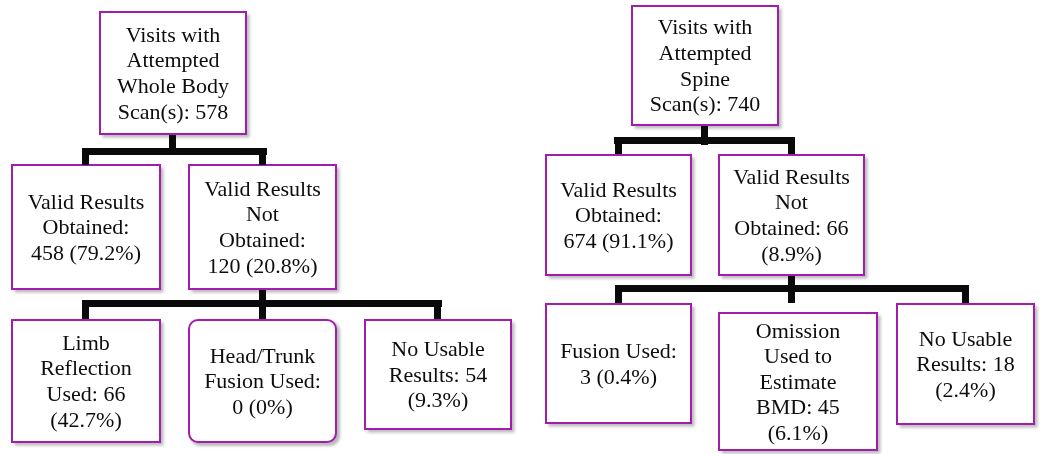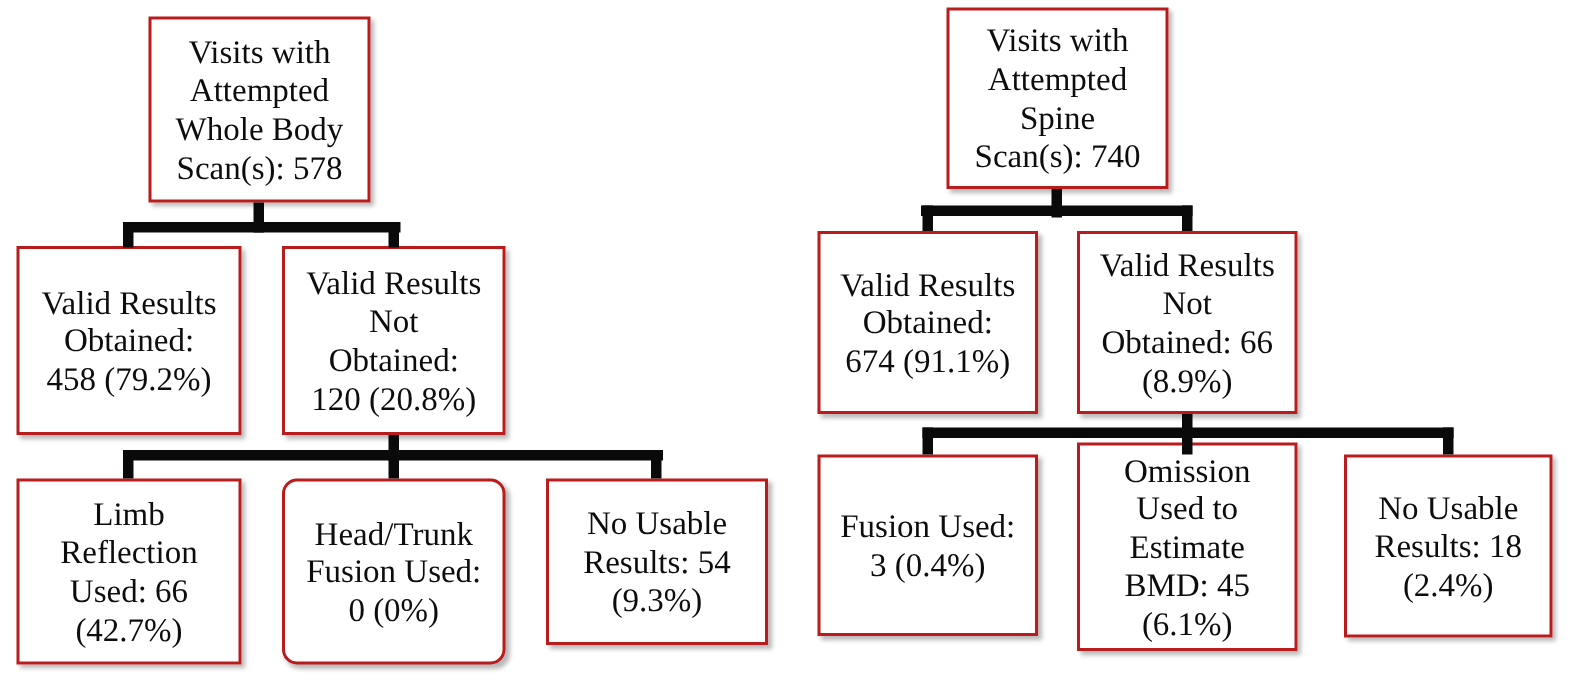--- a/index.html
+++ b/index.html
@@ -7,21 +7,21 @@
     position:relative;
     width:1050px;height:454px;
     background:#ffffff;
     font-family:"Liberation Serif","DejaVu Serif",serif;
     overflow:hidden;
   }
   .node{
     position:absolute;
     box-sizing:border-box;
     background:#ffffff;
-    border:2px solid #b91c1c;
+    border:2px solid #a21caf;
     box-shadow:2.5px 2.5px 3px rgba(0,0,0,0.28);
     display:flex;
     align-items:center;
     justify-content:center;
     text-align:center;
     white-space:pre-line;
     font-size:22px;
     line-height:1.16;
     color:#0d0d0d;
     padding:2px 3px;
@@ -87,21 +87,21 @@
 674 (91.1%)</div>
 
     <div class="node" style="left:718px;top:154px;width:147px;height:122px;">Valid Results
 Not
 Obtained: 66
 (8.9%)</div>
 
     <div class="node" style="left:545px;top:303px;width:147px;height:121px;">Fusion Used:
 3 (0.4%)</div>
 
-    <div class="node" style="left:718px;top:295px;width:147px;height:139px;">Omission
+    <div class="node" style="left:718px;top:312px;width:160px;height:139px;">Omission
 Used to
 Estimate
 BMD: 45
 (6.1%)</div>
 
     <div class="node" style="left:896px;top:303px;width:139px;height:122px;">No Usable
 Results: 18
 (2.4%)</div>
 
     <div class="conn" style="left:701px;top:126px;width:7px;height:19px;"></div>

